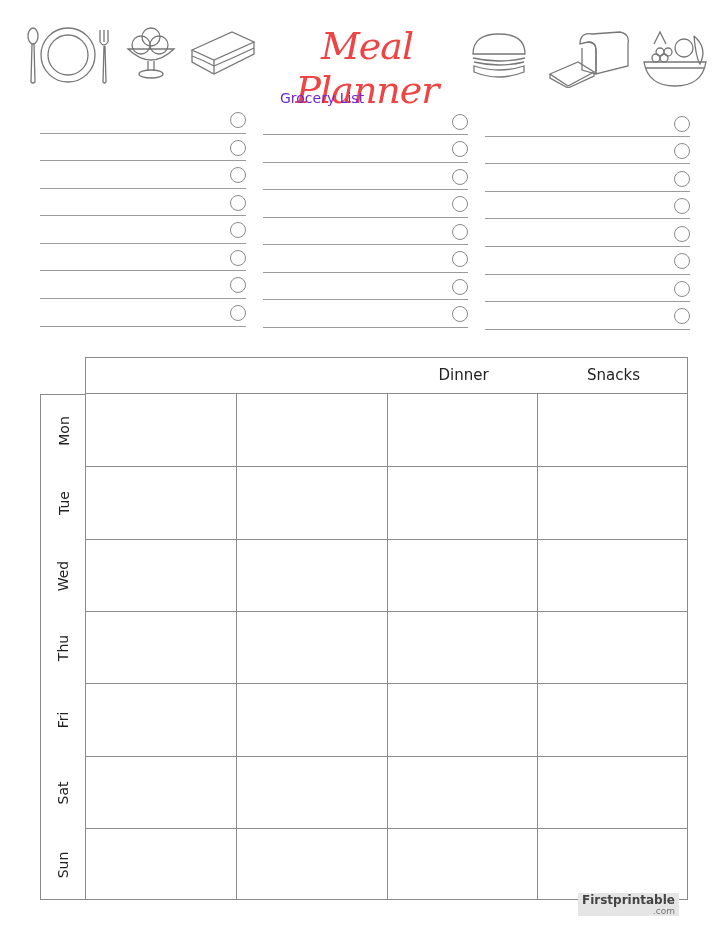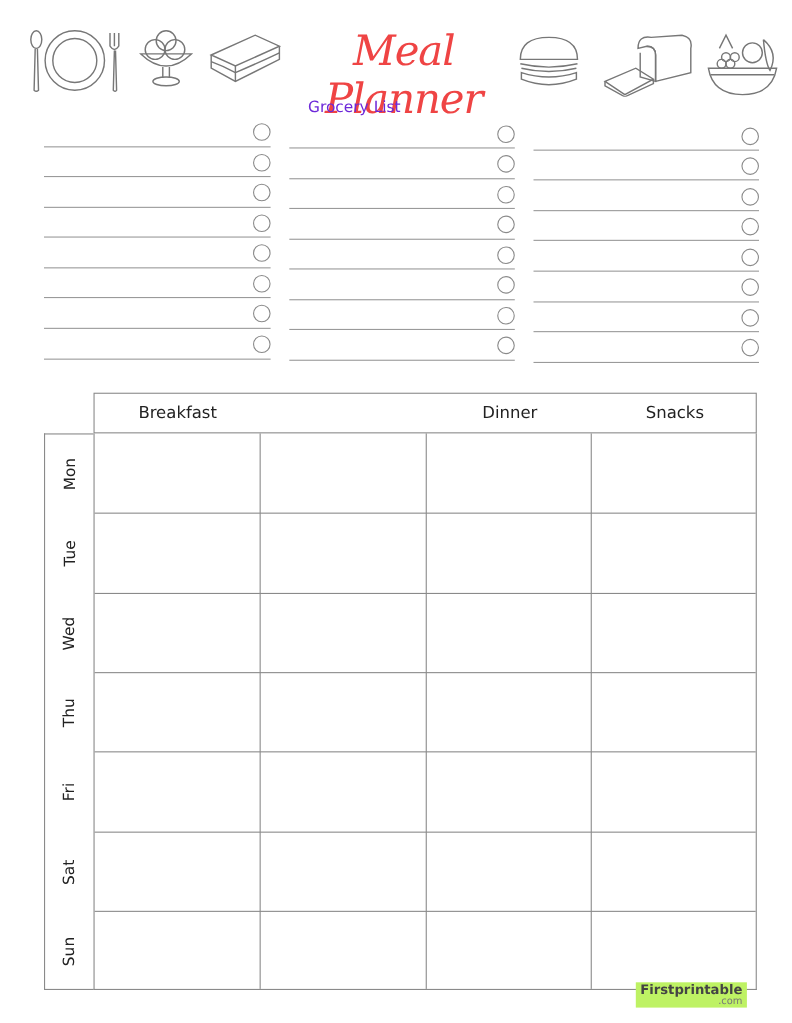--- a/index.html
+++ b/index.html
@@ -12,21 +12,21 @@
   .gline{position:absolute;left:0;height:0;border-top:1.5px solid #9a9a9a;}
   .gcheck{position:absolute;width:14px;height:14px;border:1.3px solid #8a8a8a;border-radius:50%;background:#fff;}
   .hdr{position:absolute;top:357px;left:85px;width:603px;height:37px;border:1.5px solid #8a8a8a;box-sizing:border-box;}
   .hdr-cell{position:absolute;top:8px;width:151px;text-align:center;font-size:15px;color:#222;}
   .daycol{position:absolute;left:40px;top:394px;width:45px;height:506px;border:1.5px solid #8a8a8a;border-right:none;box-sizing:border-box;}
   .grid{position:absolute;left:85px;top:394px;width:603px;height:506px;border:1.5px solid #8a8a8a;border-top:none;box-sizing:border-box;}
   .vline{position:absolute;top:0;bottom:0;width:0;border-left:1.5px solid #8a8a8a;}
   .hline{position:absolute;left:0;right:0;height:0;border-top:1.5px solid #8a8a8a;}
   .day{position:absolute;left:0;width:45px;height:72px;display:flex;align-items:center;justify-content:center;}
   .day span{display:inline-block;transform:rotate(-90deg);font-size:14px;color:#222;white-space:nowrap;}
-  .brand{position:absolute;left:578px;top:893px;background:#bef264;padding:0 4px;text-align:right;}
+  .brand{position:absolute;left:578px;top:893px;background:#e5e5e5;padding:0 4px;text-align:right;}
   .brand .b1{font-size:12px;font-weight:bold;color:#444;line-height:14px;}
   .brand .b2{font-size:9px;color:#777;line-height:9px;}
 </style>
 </head>
 <body>
 
 <svg class="icon" style="left:24px;top:24px" width="88" height="62" viewBox="0 0 88 62" fill="none" stroke="#777" stroke-width="1.3">
   <ellipse cx="9" cy="12" rx="5" ry="8"></ellipse>
     <path d="M8 20 L7 58 Q9 60 11 58 L10 20"></path>
   <circle cx="44" cy="31" r="27"></circle>
@@ -123,21 +123,20 @@
     <div class="gcheck" style="left:189px;top:118px"></div>
   <div class="gline" style="top:166px;width:205px"></div>
     <div class="gcheck" style="left:189px;top:145px"></div>
   <div class="gline" style="top:193px;width:205px"></div>
     <div class="gcheck" style="left:189px;top:173px"></div>
   <div class="gline" style="top:221px;width:205px"></div>
     <div class="gcheck" style="left:189px;top:200px"></div>
 </div>
 
 <div class="hdr">
-  <div class="hdr-cell" style="left:0">Breakfast</div>
   <div class="hdr-cell" style="left:452px">Snacks</div>
   <div class="hdr-cell" style="left:302px">Dinner</div>
 </div>
 
 <div class="daycol">
   <div class="day" style="top:0">
       <span>Mon</span>
     </div>
   <div class="day" style="top:72px">
       <span>Tue</span>

